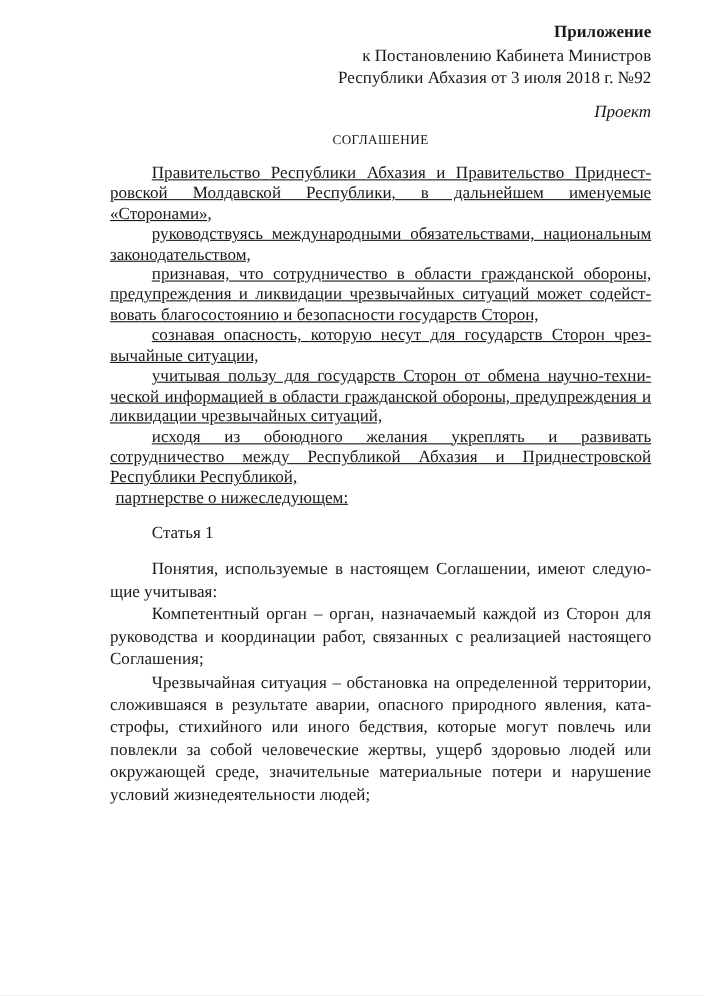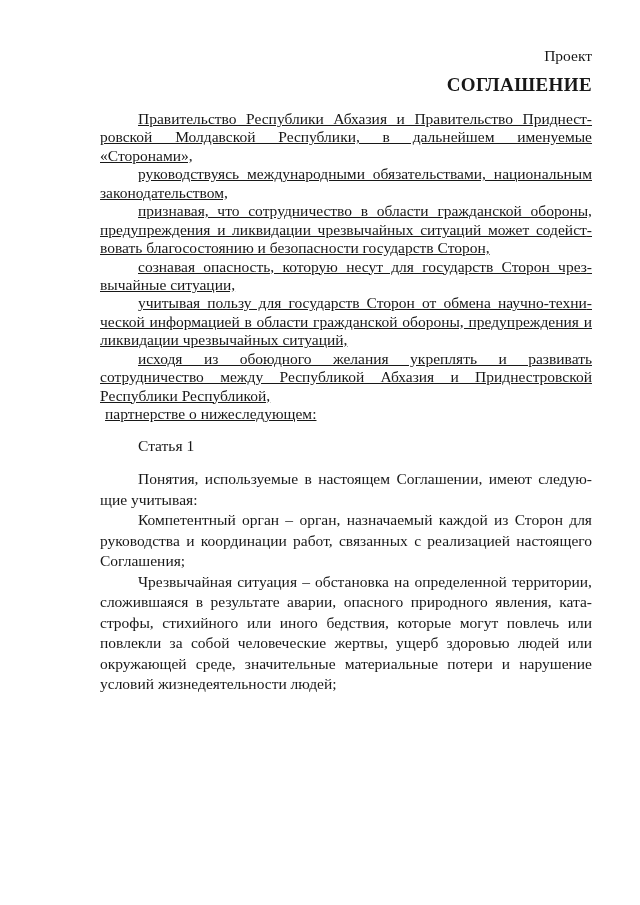--- a/index.html
+++ b/index.html
@@ -11,25 +11,25 @@
   .page {
     width: 640px; height: 905px;
     background: #ffffff;
     color: #181818;
     padding: 20px 48px 10px 100px;
     font-size: 15.5px;
     overflow: hidden;
   }
   .annex { text-align: right; line-height: 1.33; }
   .annex-title { font-weight: bold; }
-  .draft { text-align: right; margin-top: 27px; }
+  .draft { text-align: right; margin-top: 11px; font-style: italic; }
   .doc-title {
-    text-align: right;
-    font-weight: bold;
-    font-size: 19px;
+    text-align: center;
+    font-weight: normal;
+    font-size: 12px;
     margin: 9px 0 0 0;
     letter-spacing: 0.4px;
   }
   .doc-subtitle {
     font-weight: bold;
     font-size: 15.5px;
     margin: 11px 0 0 27px;
     line-height: 1.3;
     text-align: justify;
     text-align-last: justify;
@@ -46,20 +46,25 @@
     font-weight: normal;
     margin: 14px 0 14px 38px;
   }
   .article-body { line-height: 1.32; }
 </style>
 </head>
 <body>
 
 <div class="page">
 
+  <div class="annex">
+    <div class="annex-title">Приложение</div>
+    <div>к Постановлению Кабинета Министров</div>
+    <div>Республики Абхазия от 3 июля 2018 г. №92</div>
+  </div>
 
   <div class="draft">Проект</div>
 
   <div class="doc-title">СОГЛАШЕНИЕ</div>
 
 
   <div class="preamble">
     <p>Правительство Республики Абхазия и Правительство Приднест­ровской Молдавской Республики, в дальнейшем именуемые «Сторонами»,</p>
     <p>руководствуясь международными обязательствами, национальным законодательством,</p>
     <p>признавая, что сотрудничество в области гражданской обороны, предупреждения и ликвидации чрезвычайных ситуаций может содейст­вовать благосостоянию и безопасности государств Сторон,</p>

